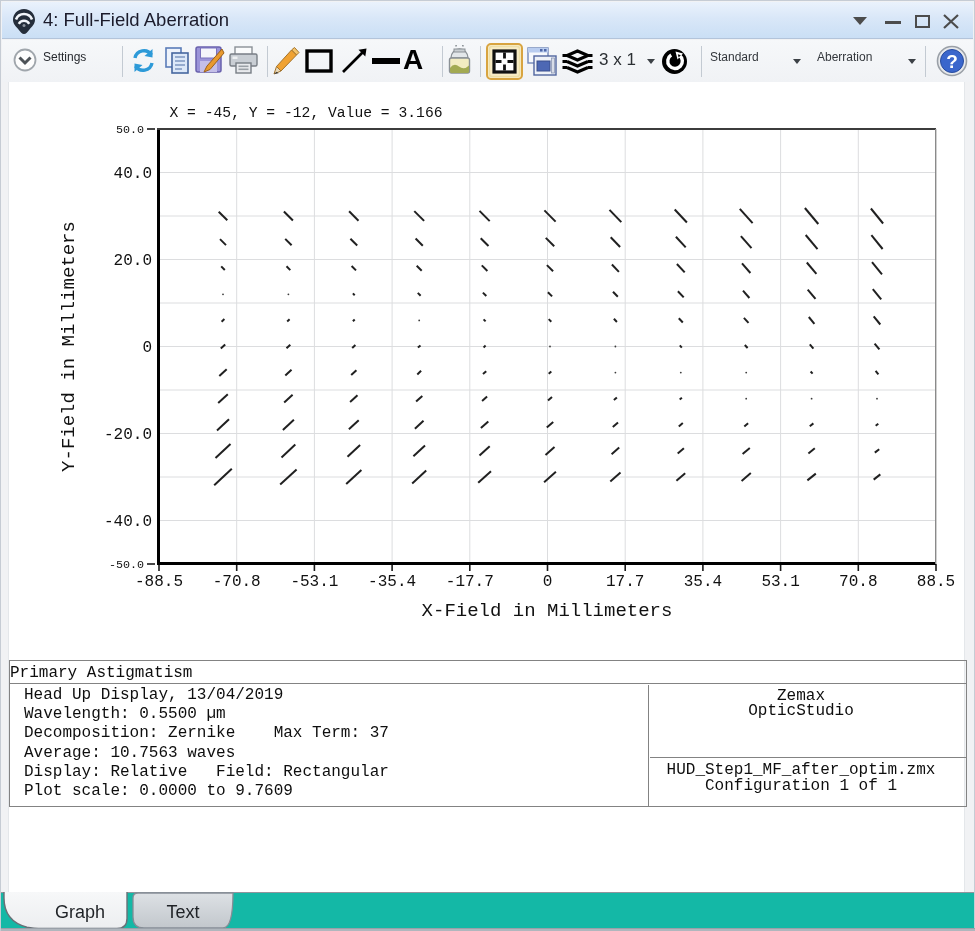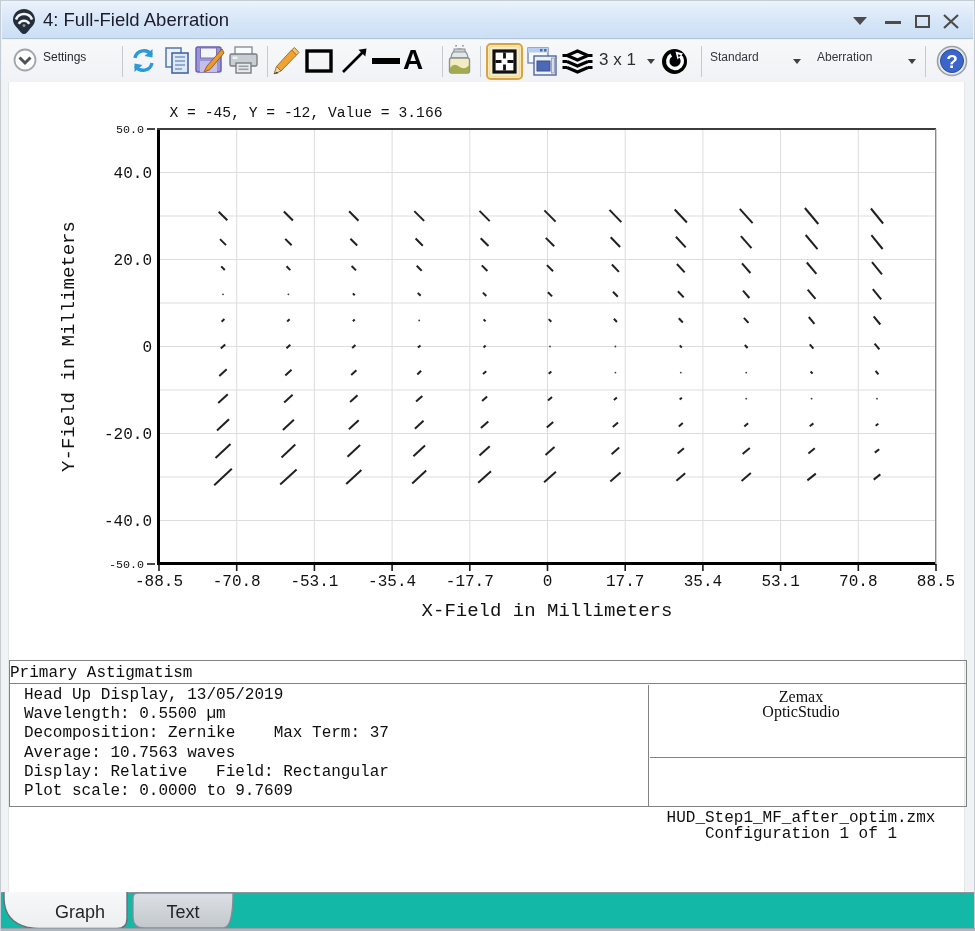--- a/index.html
+++ b/index.html
@@ -23,23 +23,23 @@
 #infopanel { position:absolute; left:8px; top:659px; width:958px; height:147px;
   border:1px solid #838383; font-family:"Liberation Mono", monospace;
   font-size:16px; color:#0e0e0e; }
 #ip-title { position:absolute; left:0; right:0; top:0; height:23px;
   border-bottom:1px solid #838383; padding-top:3px; }
 #ip-left { position:absolute; left:0; top:24px; bottom:0; width:639px;
   border-right:1px solid #838383; white-space:pre; line-height:19.2px;
   padding:1px 0 0 14px; }
 #ip-r1 { position:absolute; left:640px; right:0; top:24px; height:73px;
   border-bottom:1px solid #838383; text-align:center; line-height:15px;
-  padding:4px 14px 0 0;font-family:Liberation Serif, serif; }
+  padding:4px 14px 0 0; }
 #ip-r2 { position:absolute; left:640px; right:0; top:98px; bottom:0;
-  text-align:center; line-height:15.5px; padding:4px 14px 0 0;margin-top:48px; }
+  text-align:center; line-height:15.5px; padding:4px 14px 0 0; }
 #tabbar { position:absolute; left:0px; right:0px; top:891px; height:40px;
   background:#14b8a6; border-top:1px solid #8f959d; }
 </style></head>
 <body>
 <div id="win">
   <div id="titlebar">
     <svg class="abs" style="left:9px;top:6px" width="26" height="27" viewBox="0 0 26 27">
       <path d="M13 1 C6.4 1 2 6.2 2 11.8 C2 16 5 18.5 7.5 21.5 C9.5 24 11 26 13 26 C15 26 16.5 24 18.5 21.5 C21 18.5 24 16 24 11.8 C24 6.2 19.6 1 13 1 Z" fill="#252e3b"></path>
       <path d="M5 11.5 A8.6 8.6 0 0 1 21 11.5" fill="none" stroke="#f3f6fa" stroke-width="2.6"></path>
       <path d="M7.8 15.8 A6 6 0 0 1 18.2 15.8" fill="none" stroke="#f3f6fa" stroke-width="2.4"></path>
@@ -352,21 +352,21 @@
     <g font-family="Liberation Mono" font-size="11.7" fill="#111">
       <text x="143" y="47.0" text-anchor="end">50.0</text>
       <text x="143" y="482.0" text-anchor="end">-50.0</text>
     </g>
     <text x="546" y="530" text-anchor="middle" font-family="Liberation Mono" font-size="19" fill="#111">X-Field in Millimeters</text>
     <text x="73" y="260.5" text-anchor="middle" font-family="Liberation Mono" font-size="19" fill="#111" transform="rotate(-90 73 260.5)">Y-Field in Millimeters</text>
   </svg>
 
   <div id="infopanel">
     <div id="ip-title">Primary Astigmatism</div>
-    <div id="ip-left">Head Up Display, 13/05/2019
+    <div id="ip-left">Head Up Display, 13/04/2019
 Wavelength: 0.5500 µm
 Decomposition: Zernike    Max Term: 37
 Average: 10.7563 waves
 Display: Relative   Field: Rectangular
 Plot scale: 0.0000 to 9.7609</div>
     <div id="ip-r1">Zemax<br>OpticStudio</div>
     <div id="ip-r2">HUD_Step1_MF_after_optim.zmx<br>Configuration 1 of 1</div>
   </div>
 
   <div id="tabbar">

